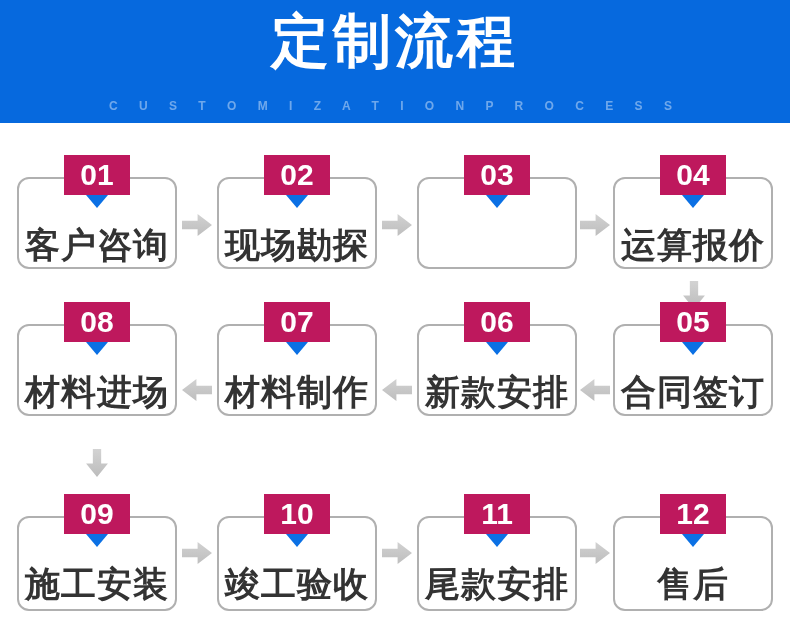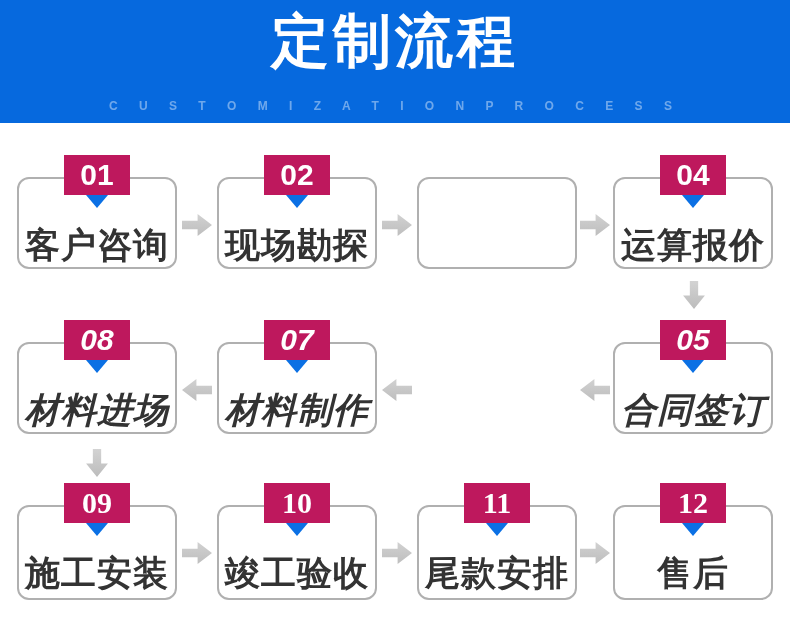--- a/index.html
+++ b/index.html
@@ -36,21 +36,21 @@
     color:#ffffff;font-size:30px;font-weight:700;z-index:2;
   }
   .badge-tail{
     position:absolute;left:22px;top:40px;width:0;height:0;
     border-left:11px solid transparent;border-right:11px solid transparent;
     border-top:13px solid #0B70E4;
   }
 
   
   .c1{left:17px;} .c2{left:217px;} .c3{left:417px;} .c4{left:613px;text-align:right;}
-  .r1{top:177px;} .r2{top:342px;font-style:italic;} .r3{top:505px;height:95px;font-family:Liberation Serif, serif;}
+  .r1{top:177px;} .r2{top:324px;} .r3{top:516px;height:95px;}
 
   
   .arrow{position:absolute;background:linear-gradient(#d3d3d3,#bcbcbc);}
   .arrow-right{width:30px;height:26px;
     clip-path:polygon(0 34%,52% 34%,52% 8%,100% 50%,52% 92%,52% 66%,0 66%);}
   .arrow-left{width:30px;height:26px;
     clip-path:polygon(100% 34%,48% 34%,48% 8%,0 50%,48% 92%,48% 66%,100% 66%);}
   .arrow-down{width:26px;height:28px;
     clip-path:polygon(34% 0,66% 0,66% 52%,92% 52%,50% 100%,8% 52%,34% 52%);}
 
@@ -81,20 +81,24 @@
   <div class="arrow arrow-right g1 ar1"></div>
   <div class="step r1 c2">
     <div class="badge">
         <span>02</span>
         <div class="badge-tail"></div>
       </div>
     <div class="label">现场勘探</div>
   </div>
   <div class="arrow arrow-right g2 ar1"></div>
   <div class="step r1 c3">
+    <div class="badge">
+        <span>03</span>
+        <div class="badge-tail"></div>
+      </div>
   </div>
   <div class="arrow arrow-right g3 ar1"></div>
   <div class="step r1 c4">
     <div class="badge">
         <span>04</span>
         <div class="badge-tail"></div>
       </div>
     <div class="label">运算报价</div>
   </div>
 
@@ -109,20 +113,27 @@
   </div>
   <div class="arrow arrow-left g1 ar2"></div>
   <div class="step r2 c2">
     <div class="badge">
         <span>07</span>
         <div class="badge-tail"></div>
       </div>
     <div class="label">材料制作</div>
   </div>
   <div class="arrow arrow-left g2 ar2"></div>
+  <div class="step r2 c3">
+    <div class="badge">
+        <span>06</span>
+        <div class="badge-tail"></div>
+      </div>
+    <div class="label">新款安排</div>
+  </div>
   <div class="arrow arrow-left g3 ar2"></div>
   <div class="step r2 c4">
     <div class="badge">
         <span>05</span>
         <div class="badge-tail"></div>
       </div>
     <div class="label">合同签订</div>
   </div>
 
   <div class="arrow arrow-down v-left"></div>

